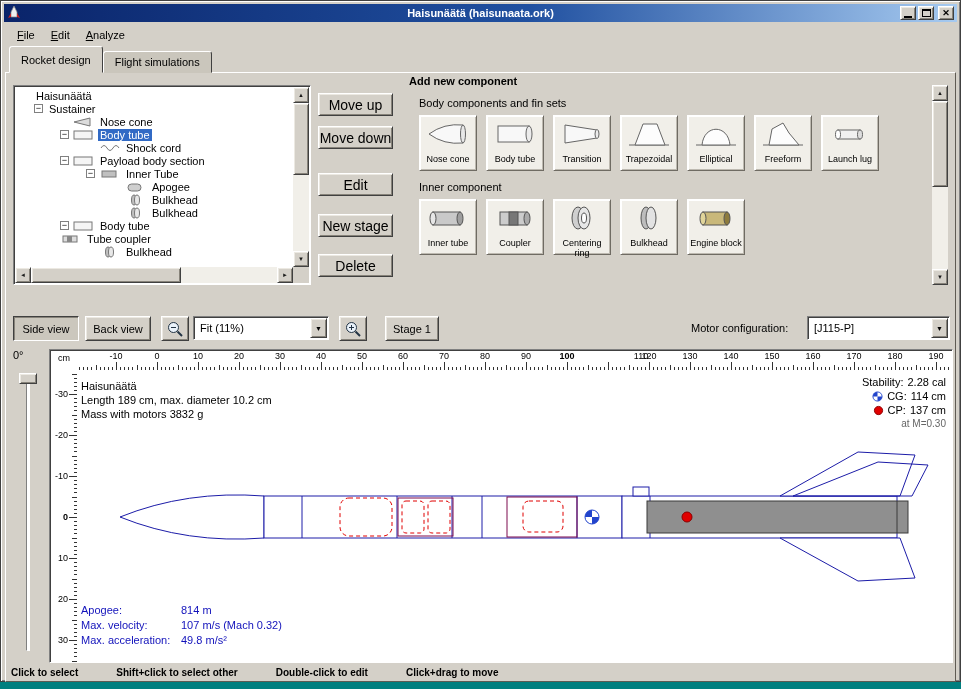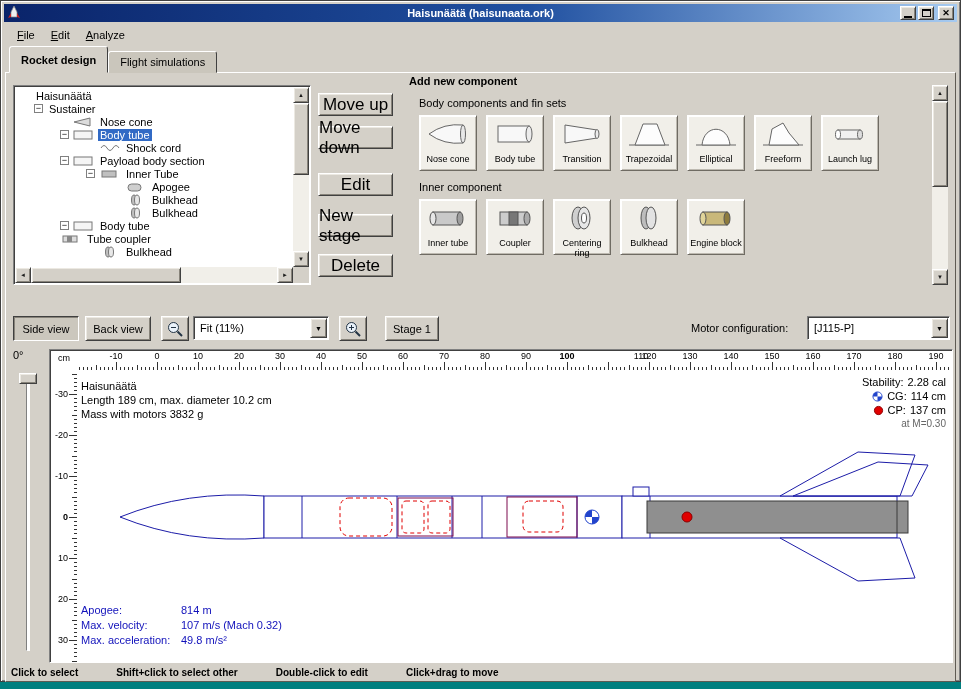--- a/index.html
+++ b/index.html
@@ -16,38 +16,38 @@
   .win-btn{width:16px;height:14px;display:flex;align-items:center;justify-content:center;font-size:9px;font-weight:bold;color:#000}
   .min-glyph{width:8px;height:2px;background:#000;margin-top:7px}
   .max-glyph{width:9px;height:8px;border:1px solid #000;border-top:2px solid #000}
   
   .menubar{position:absolute;left:3px;top:23px;right:3px;height:21px;display:flex;align-items:center;padding-left:5px}
   .menu-item{display:inline-block;font-size:11px;padding:3px 8px;cursor:pointer}
   .menu-item::first-letter{text-decoration:underline}
   
   .tabs{position:absolute;left:8px;top:45px;height:27px;display:flex;align-items:flex-end;z-index:3}
   .tab{background:#d4d0c8;border:1px solid;border-color:#fff #404040 transparent #fff;border-top-left-radius:3px;border-top-right-radius:3px;font-size:11px;display:flex;align-items:center;justify-content:center;padding:0 11px;cursor:pointer}
-  .tab.active{height:27px;font-weight:bold}
+  .tab.active{height:27px;font-weight:normal}
   .tab.inactive{height:22px;background:#cac6bc}
   .tabpanel{position:absolute;left:4px;right:4px;top:71px;height:610px;border:1px solid;border-color:#fff #5f5b53 #5f5b53 #fff;background:#d4d0c8}
   
   .tree-panel{position:absolute;left:12px;top:84px;width:298px;height:200px;background:#fff;border:1px solid;border-color:#808080 #fff #fff #808080;box-shadow:inset 1px 1px 0 #404040}
   .tree-rows{position:absolute;left:2px;top:3px;right:18px;bottom:18px;overflow:hidden}
   .tree-row{height:13px;display:flex;align-items:center;font-size:11px;white-space:nowrap;cursor:pointer}
   .tw-box{width:9px;height:9px;border:1px solid #808080;background:#fff;font-size:9px;line-height:7px;text-align:center;margin-right:4px;flex:none;color:#000}
   .tw-spacer{width:13px;flex:none}
   .tree-icon{width:22px;height:12px;margin-right:3px;flex:none}
   .tree-label{padding:0 2px}
   .tree-row.selected .tree-label{background:#316ac5;color:#fff}
   
   .sb{position:absolute;background:#f1efe9}
   .sb-btn{position:absolute;width:16px;height:16px;font-size:6px;color:#1a1a1a;display:flex;align-items:center;justify-content:center}
   .sb-corner{position:absolute;width:16px;height:16px;background:#d4d0c8}
   
-  .action-btn{position:absolute;left:317px;width:75px;height:23px;font-size:17px;display:flex;align-items:center;justify-content:center}
+  .action-btn{position:absolute;left:317px;width:75px;height:23px;font-size:14px;display:flex;align-items:center;justify-content:center}
   
   .palette{position:absolute;left:402px;top:74px;width:526px}
   .palette-title{font-weight:bold;font-size:11px;padding-left:6px}
   .pal-group-label{font-size:11px;margin:10px 0 0 16px}
   .pal-row{display:flex;gap:9px;margin:6px 0 0 16px}
   .pal-btn{width:58px;height:56px;background:#f1efe9;border:1px solid;border-color:#fff #6f6b63 #6f6b63 #fff;box-shadow:inset 1px 1px 0 #fff,inset -1px -1px 0 #bdb9b0;display:flex;flex-direction:column;align-items:center;padding-top:3px;cursor:pointer}
   .pal-label{font-size:9px;text-align:center;line-height:10px;margin-top:1px;color:#000}
   
   .tb-btn{position:absolute;top:315px;height:25px;font-size:11px;display:flex;align-items:center;justify-content:center}
   .combo{position:absolute;height:24px;background:#fff;border:1px solid;border-color:#808080 #fff #fff #808080;box-shadow:inset 1px 1px 0 #404040;font-size:11px;display:flex;align-items:center;padding-left:6px;cursor:pointer}

